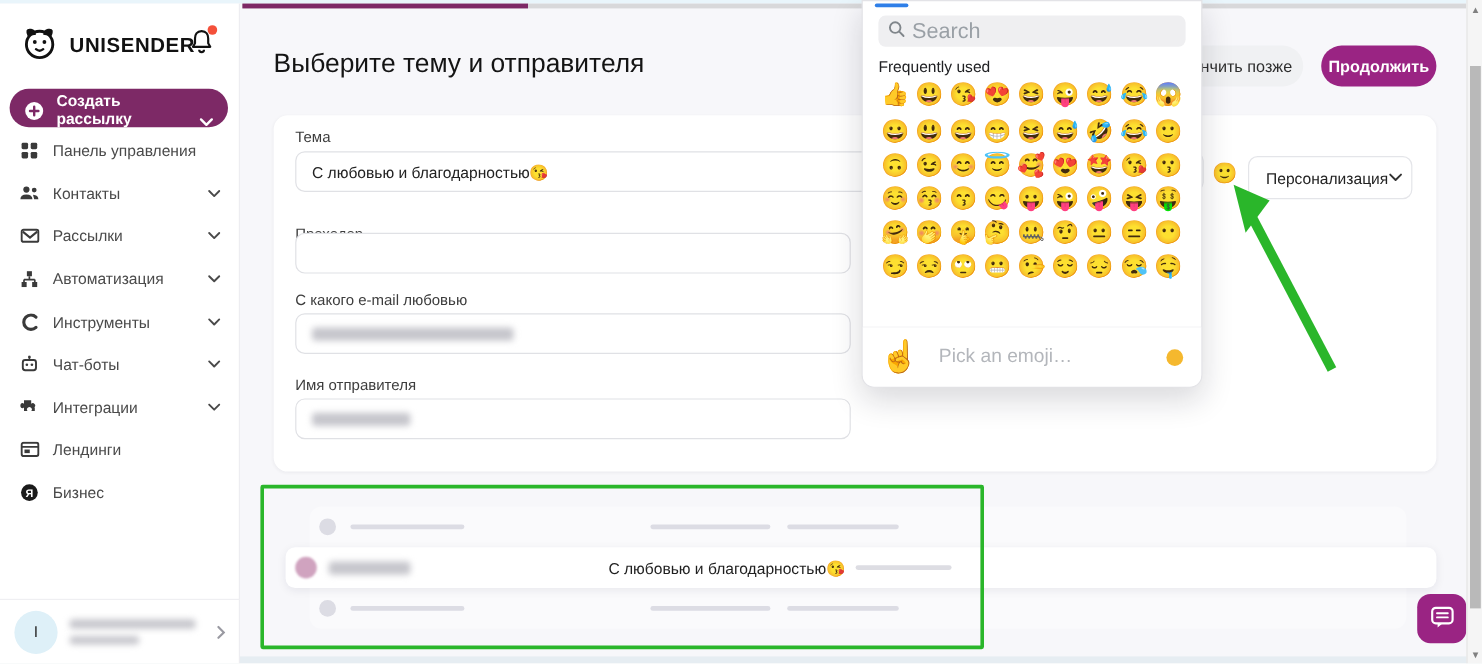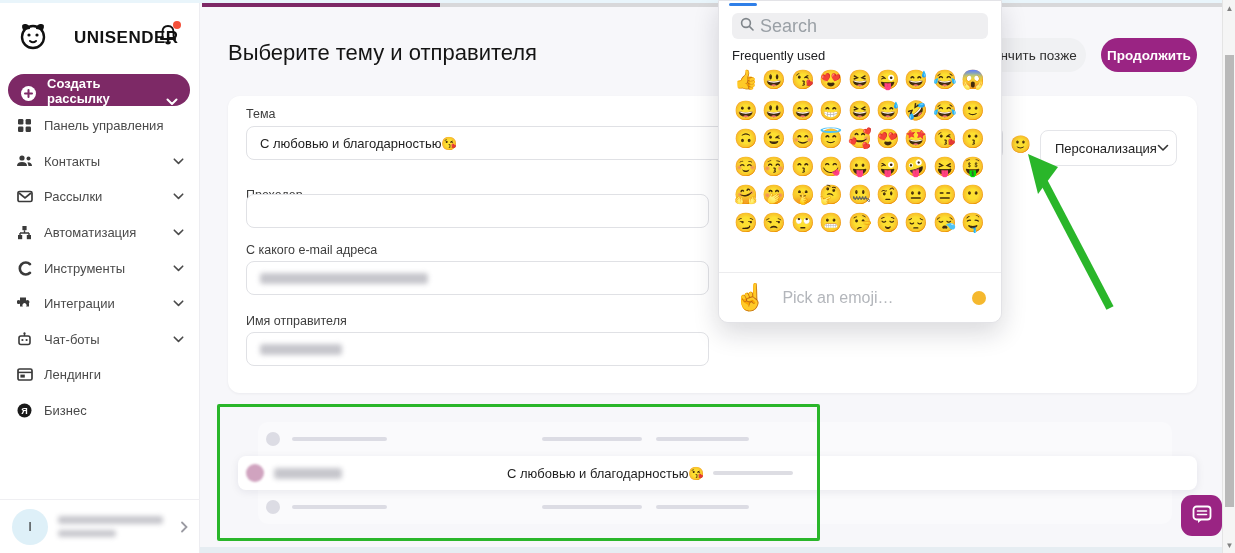--- a/index.html
+++ b/index.html
@@ -7,21 +7,21 @@
   body { font-family:"Liberation Sans", sans-serif; background:#fff; }
   #screen { position:relative; width:1235px; height:553px; overflow:hidden; background:#f7f7fa; }
 
   
   .top-strip { position:absolute; left:0; top:0; width:1235px; height:3px; background:#e9f5fb; z-index:5; }
   .bottom-strip { position:absolute; left:0; top:547px; width:1235px; height:6px; background:#e6edf2; z-index:5; }
 
   
   .sidebar { position:absolute; left:0; top:3px; width:200px; height:550px; background:#fff; border-right:1px solid #ededf1; z-index:10; }
   .logo-row { position:absolute; left:16px; top:17px; width:170px; height:36px; display:flex; align-items:center; }
-  .logo-text { font-size:17px; font-weight:bold; letter-spacing:.5px; color:#121212; margin-left:24px; }
+  .logo-text { font-size:17px; font-weight:bold; letter-spacing:.5px; color:#121212; margin-left:8px; }
   .bell-wrap { position:absolute; left:158px; top:20px; width:22px; height:26px; }
   .bell-dot { position:absolute; right:-1px; top:-2px; width:8px; height:8px; border-radius:50%; background:#f4503a; }
   .create-pill { position:absolute; left:8px; top:71px; width:182px; height:32px; border-radius:16px; background:#7d2966; color:#fff; display:flex; align-items:flex-end; padding:0 12px; cursor:pointer; }
   .create-pill .lbl { font-size:13px; font-weight:bold; margin-left:10px; flex:1; }
   .side-items { position:absolute; left:0; top:105px; width:200px; }
   .side-item { height:35.6px; display:flex; align-items:center; padding:0 16px; color:#4a4a4a; font-size:13px; cursor:pointer; }
   .side-item .ic { width:17px; height:17px; display:flex; align-items:center; justify-content:center; }
   .side-item .lbl { margin-left:11px; flex:1; }
   .user-row { position:absolute; left:0; top:496px; width:200px; height:54px; border-top:1px solid #efeff2; display:flex; align-items:center; padding:0 12px; }
   .avatar { width:36px; height:36px; border-radius:50%; background:#def0f8; color:#2b2b2b; font-size:13px; display:flex; align-items:center; justify-content:center; }
@@ -189,41 +189,41 @@
           <span class="lbl">Инструменты</span>
           <span class="chev">
             <svg width="11" height="7" viewBox="0 0 11 7">
               <path d="M1.3 1.2 L5.5 5.4 L9.7 1.2" fill="none" stroke="#4a4a4a" stroke-width="1.6" stroke-linecap="round" stroke-linejoin="round"></path>
             </svg>
           </span>
         </div>
         <div class="side-item">
           <span class="ic">
             <svg width="15" height="15" viewBox="0 0 15 15">
-              <path d="M6 1.5 h3 v3 a2 2 0 1 1 0 3 v0 h3 v3 h-3 a2 2 0 1 0 -3 0 h-3 v-3 a2 2 0 1 1 0 -3 v-3 Z" fill="#3a3a3a"></path>
-            </svg>
-          </span>
-          <span class="lbl">Интеграции</span>
-          <span class="chev">
-            <svg width="11" height="7" viewBox="0 0 11 7">
-              <path d="M1.3 1.2 L5.5 5.4 L9.7 1.2" fill="none" stroke="#4a4a4a" stroke-width="1.6" stroke-linecap="round" stroke-linejoin="round"></path>
-            </svg>
-          </span>
-        </div>
-        <div class="side-item">
-          <span class="ic">
-            <svg width="15" height="15" viewBox="0 0 15 15">
               <rect x="2" y="4" width="11" height="8.5" rx="2" fill="none" stroke="#3a3a3a" stroke-width="1.6"></rect>
               <line x1="7.5" y1="1.2" x2="7.5" y2="4" stroke="#3a3a3a" stroke-width="1.4"></line>
               <circle cx="7.5" cy="1.4" r="1.1" fill="#3a3a3a"></circle>
               <circle cx="5.4" cy="8" r="1.1" fill="#3a3a3a"></circle>
               <circle cx="9.6" cy="8" r="1.1" fill="#3a3a3a"></circle>
             </svg>
           </span>
           <span class="lbl">Чат-боты</span>
+          <span class="chev">
+            <svg width="11" height="7" viewBox="0 0 11 7">
+              <path d="M1.3 1.2 L5.5 5.4 L9.7 1.2" fill="none" stroke="#4a4a4a" stroke-width="1.6" stroke-linecap="round" stroke-linejoin="round"></path>
+            </svg>
+          </span>
+        </div>
+        <div class="side-item">
+          <span class="ic">
+            <svg width="15" height="15" viewBox="0 0 15 15">
+              <path d="M6 1.5 h3 v3 a2 2 0 1 1 0 3 v0 h3 v3 h-3 a2 2 0 1 0 -3 0 h-3 v-3 a2 2 0 1 1 0 -3 v-3 Z" fill="#3a3a3a"></path>
+            </svg>
+          </span>
+          <span class="lbl">Интеграции</span>
           <span class="chev">
             <svg width="11" height="7" viewBox="0 0 11 7">
               <path d="M1.3 1.2 L5.5 5.4 L9.7 1.2" fill="none" stroke="#4a4a4a" stroke-width="1.6" stroke-linecap="round" stroke-linejoin="round"></path>
             </svg>
           </span>
         </div>
         <div class="side-item">
           <span class="ic">
             <svg width="16" height="13" viewBox="0 0 16 13">
               <rect x="1" y="1" width="14" height="11" rx="1.6" fill="none" stroke="#3a3a3a" stroke-width="1.7"></rect>
@@ -278,21 +278,21 @@
     <span class="chev">
       <svg width="12" height="8" viewBox="0 0 12 8">
           <path d="M1.5 1.5 L6 6 L10.5 1.5" fill="none" stroke="#333" stroke-width="1.6" stroke-linecap="round" stroke-linejoin="round"></path>
         </svg>
     </span>
   </div>
 
   <span class="f-label" style="left:246px;top:188px;z-index:7;">Прехедер</span>
   <input class="f-input" style="left: 246px; top: 194px; width: 463px; z-index: 7;" value="">
 
-  <span class="f-label" style="left:246px;top:243px;z-index:7;">С какого e-mail адреса</span>
+  <span class="f-label" style="left:246px;top:243px;z-index:7;">С какого e-mail любовью</span>
   <div class="f-input" style="left:246px;top:261px;width:463px;z-index:7;display:flex;align-items:center;">
     <div class="blurbar" style="width:168px;height:11px;"></div>
   </div>
 
   <span class="f-label" style="left:246px;top:314px;z-index:7;">Имя отправителя</span>
   <div class="f-input" style="left:246px;top:332px;width:463px;z-index:7;display:flex;align-items:center;">
     <div class="blurbar" style="width:82px;height:11px;"></div>
   </div>
 
   <div class="prev-row prev-ghost r1">

